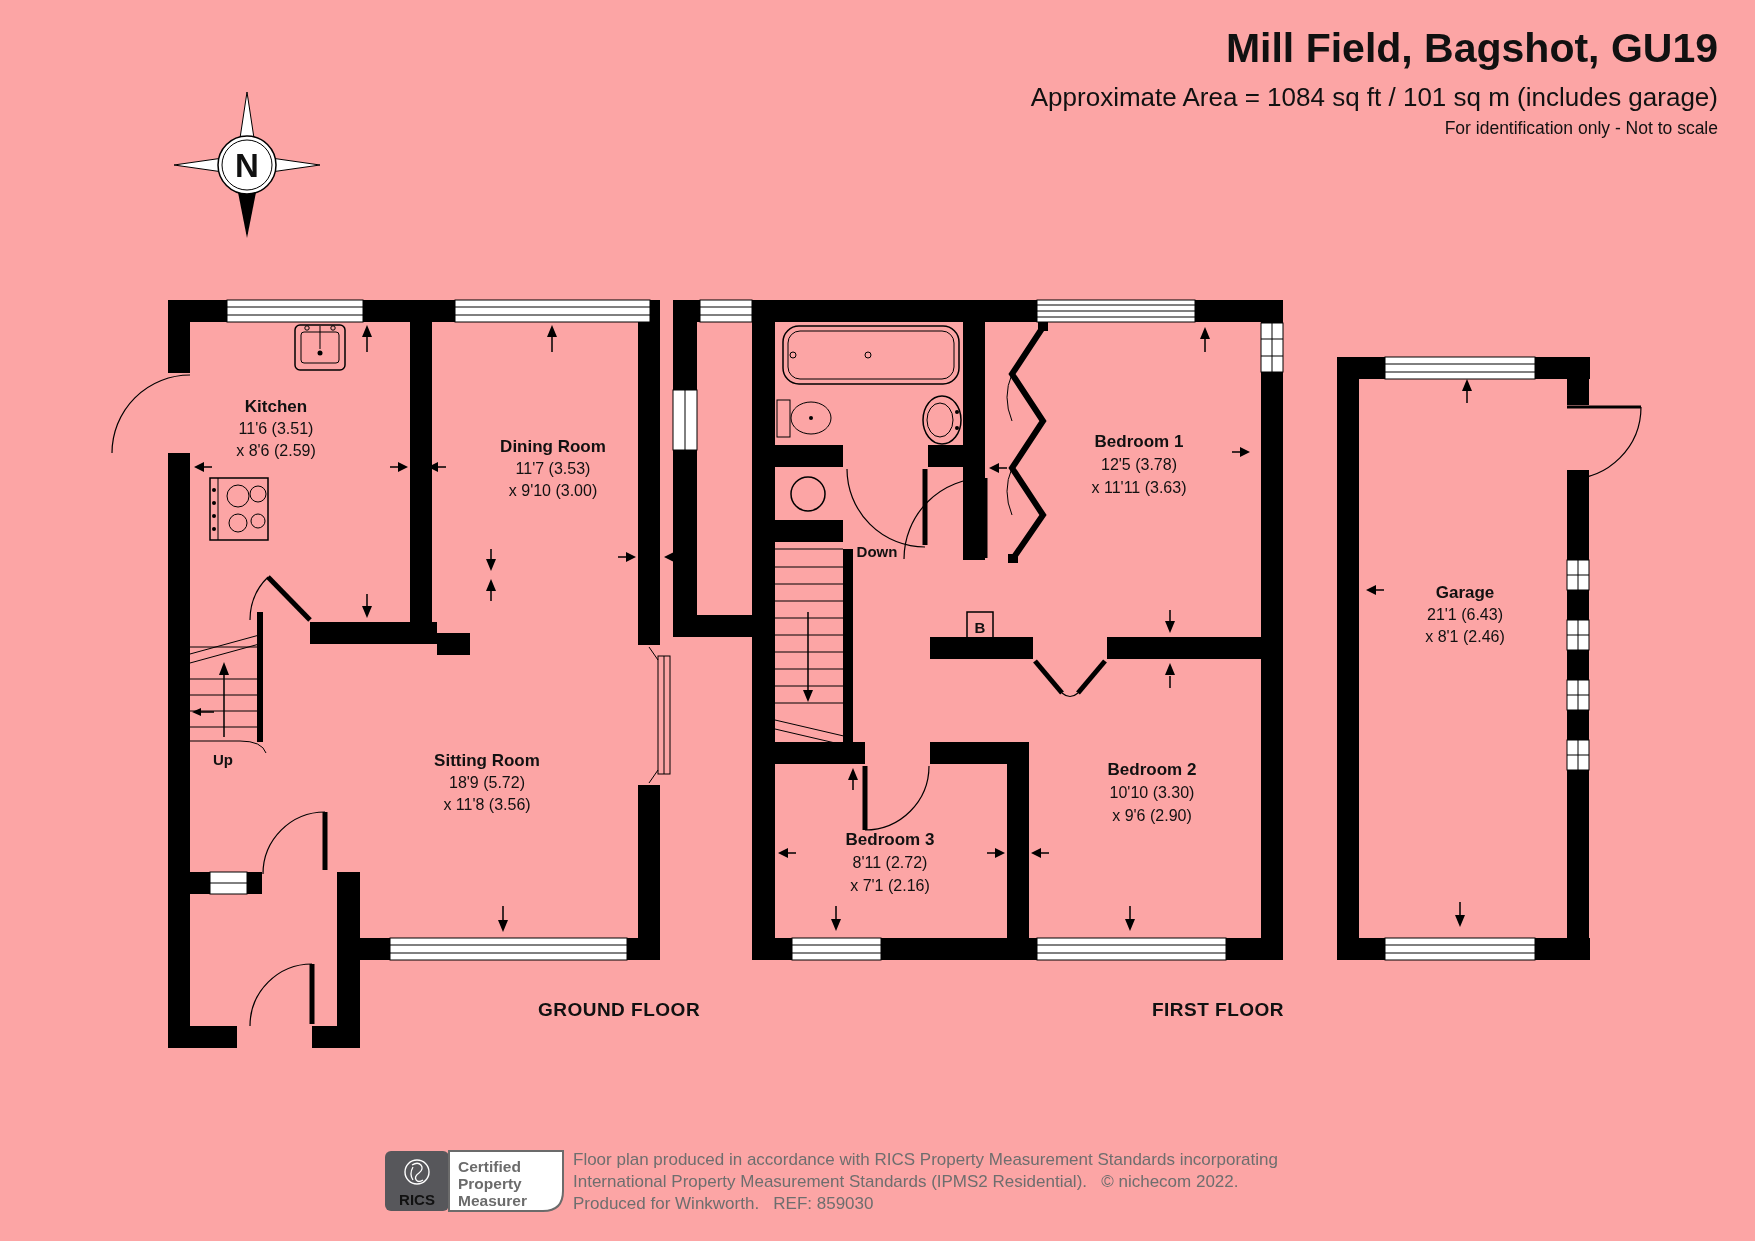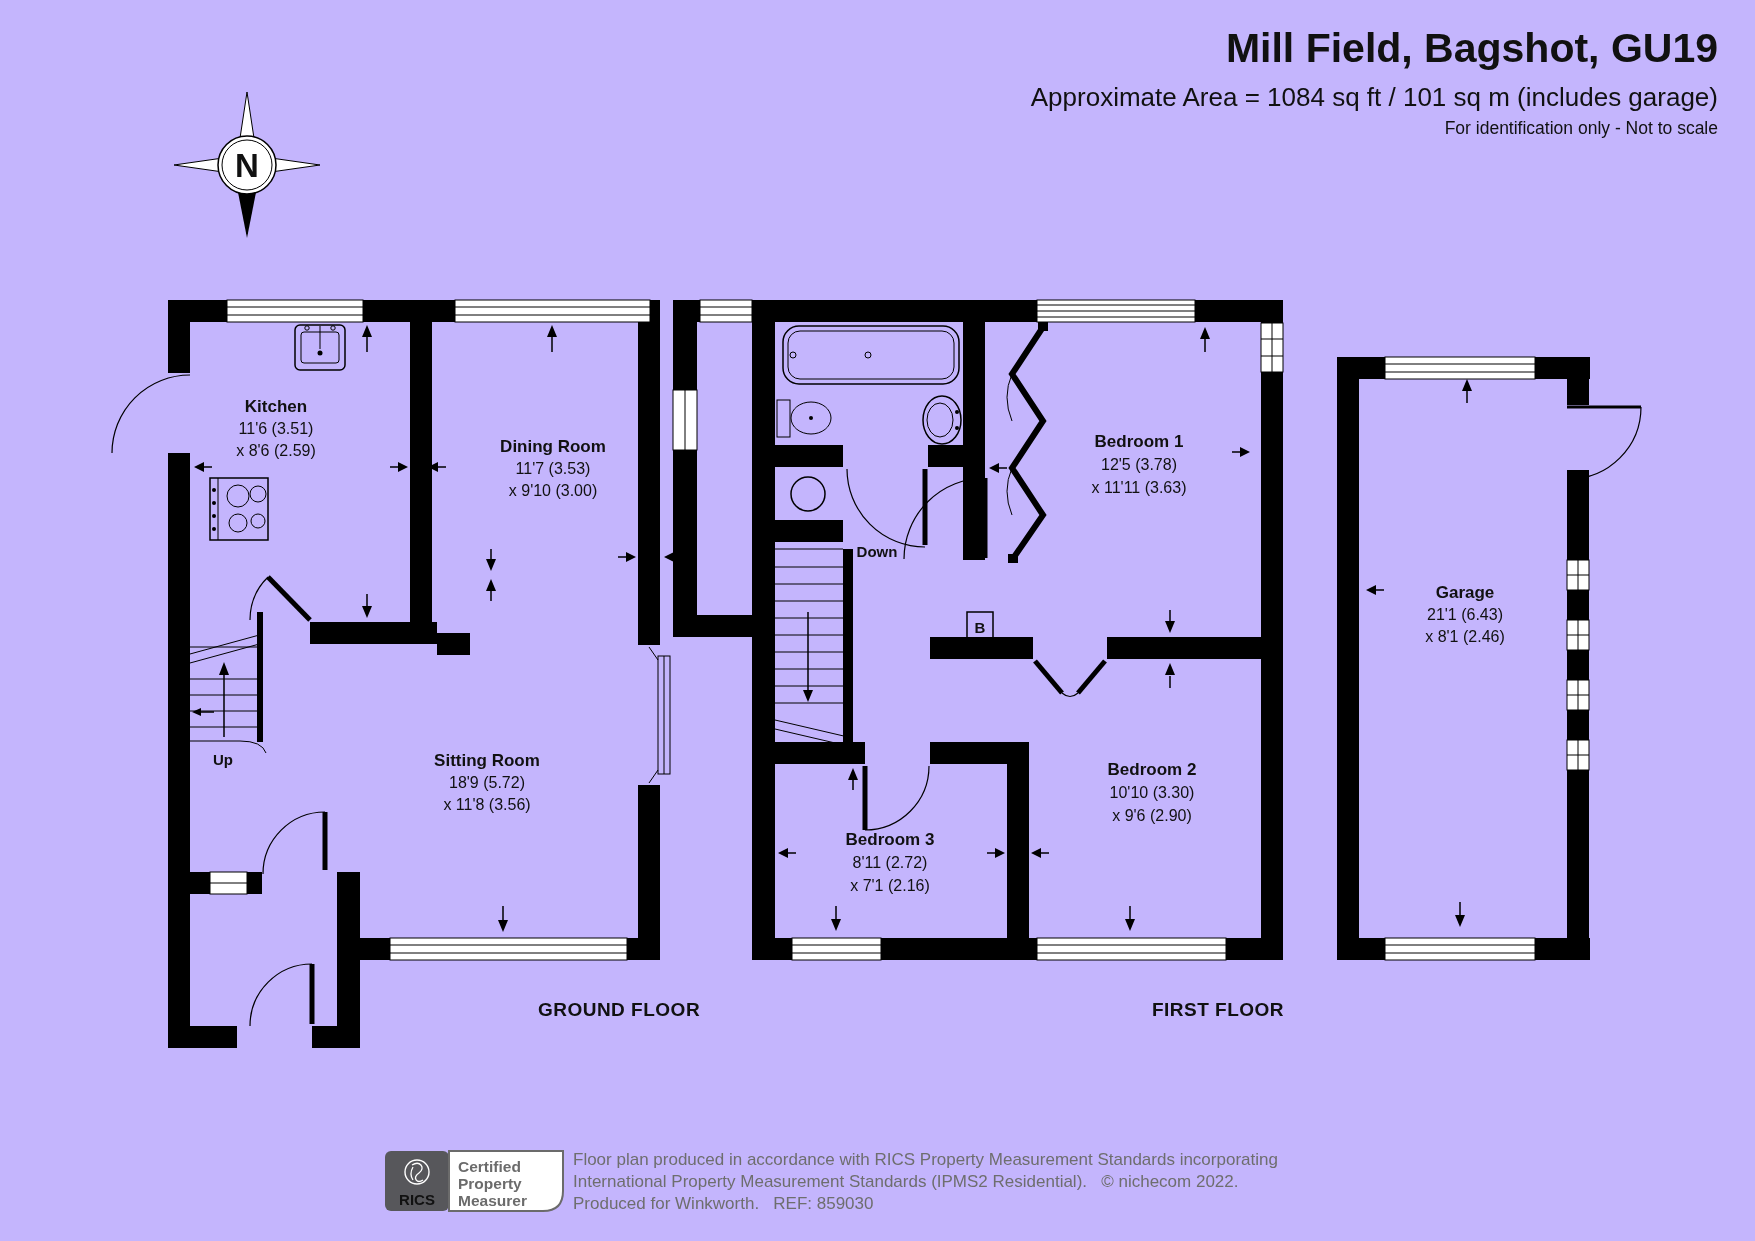--- a/index.html
+++ b/index.html
@@ -1,16 +1,16 @@
 <!DOCTYPE html>
 <html><head>
 <meta charset="utf-8">
 <style>
   html,body{margin:0;padding:0;background:#fff;}
-  #page{position:relative;width:1755px;height:1241px;background:#c4b5fd;overflow:hidden;
+  #page{position:relative;width:1755px;height:1241px;background:#fca5a5;overflow:hidden;
         font-family:"Liberation Sans", sans-serif;}
   svg{position:absolute;left:0;top:0;}
   svg text{fill:#111;}
   .room-name{font-size:17px;font-weight:700;}
   .room-dim{font-size:16px;}
   .floor-label{font-size:19px;font-weight:700;letter-spacing:.5px;}
   .small-label{font-size:15px;font-weight:700;}
   .hdr-title{font-size:41px;font-weight:700;}
   .hdr-sub{font-size:26px;}
   .hdr-note{font-size:17.5px;}

